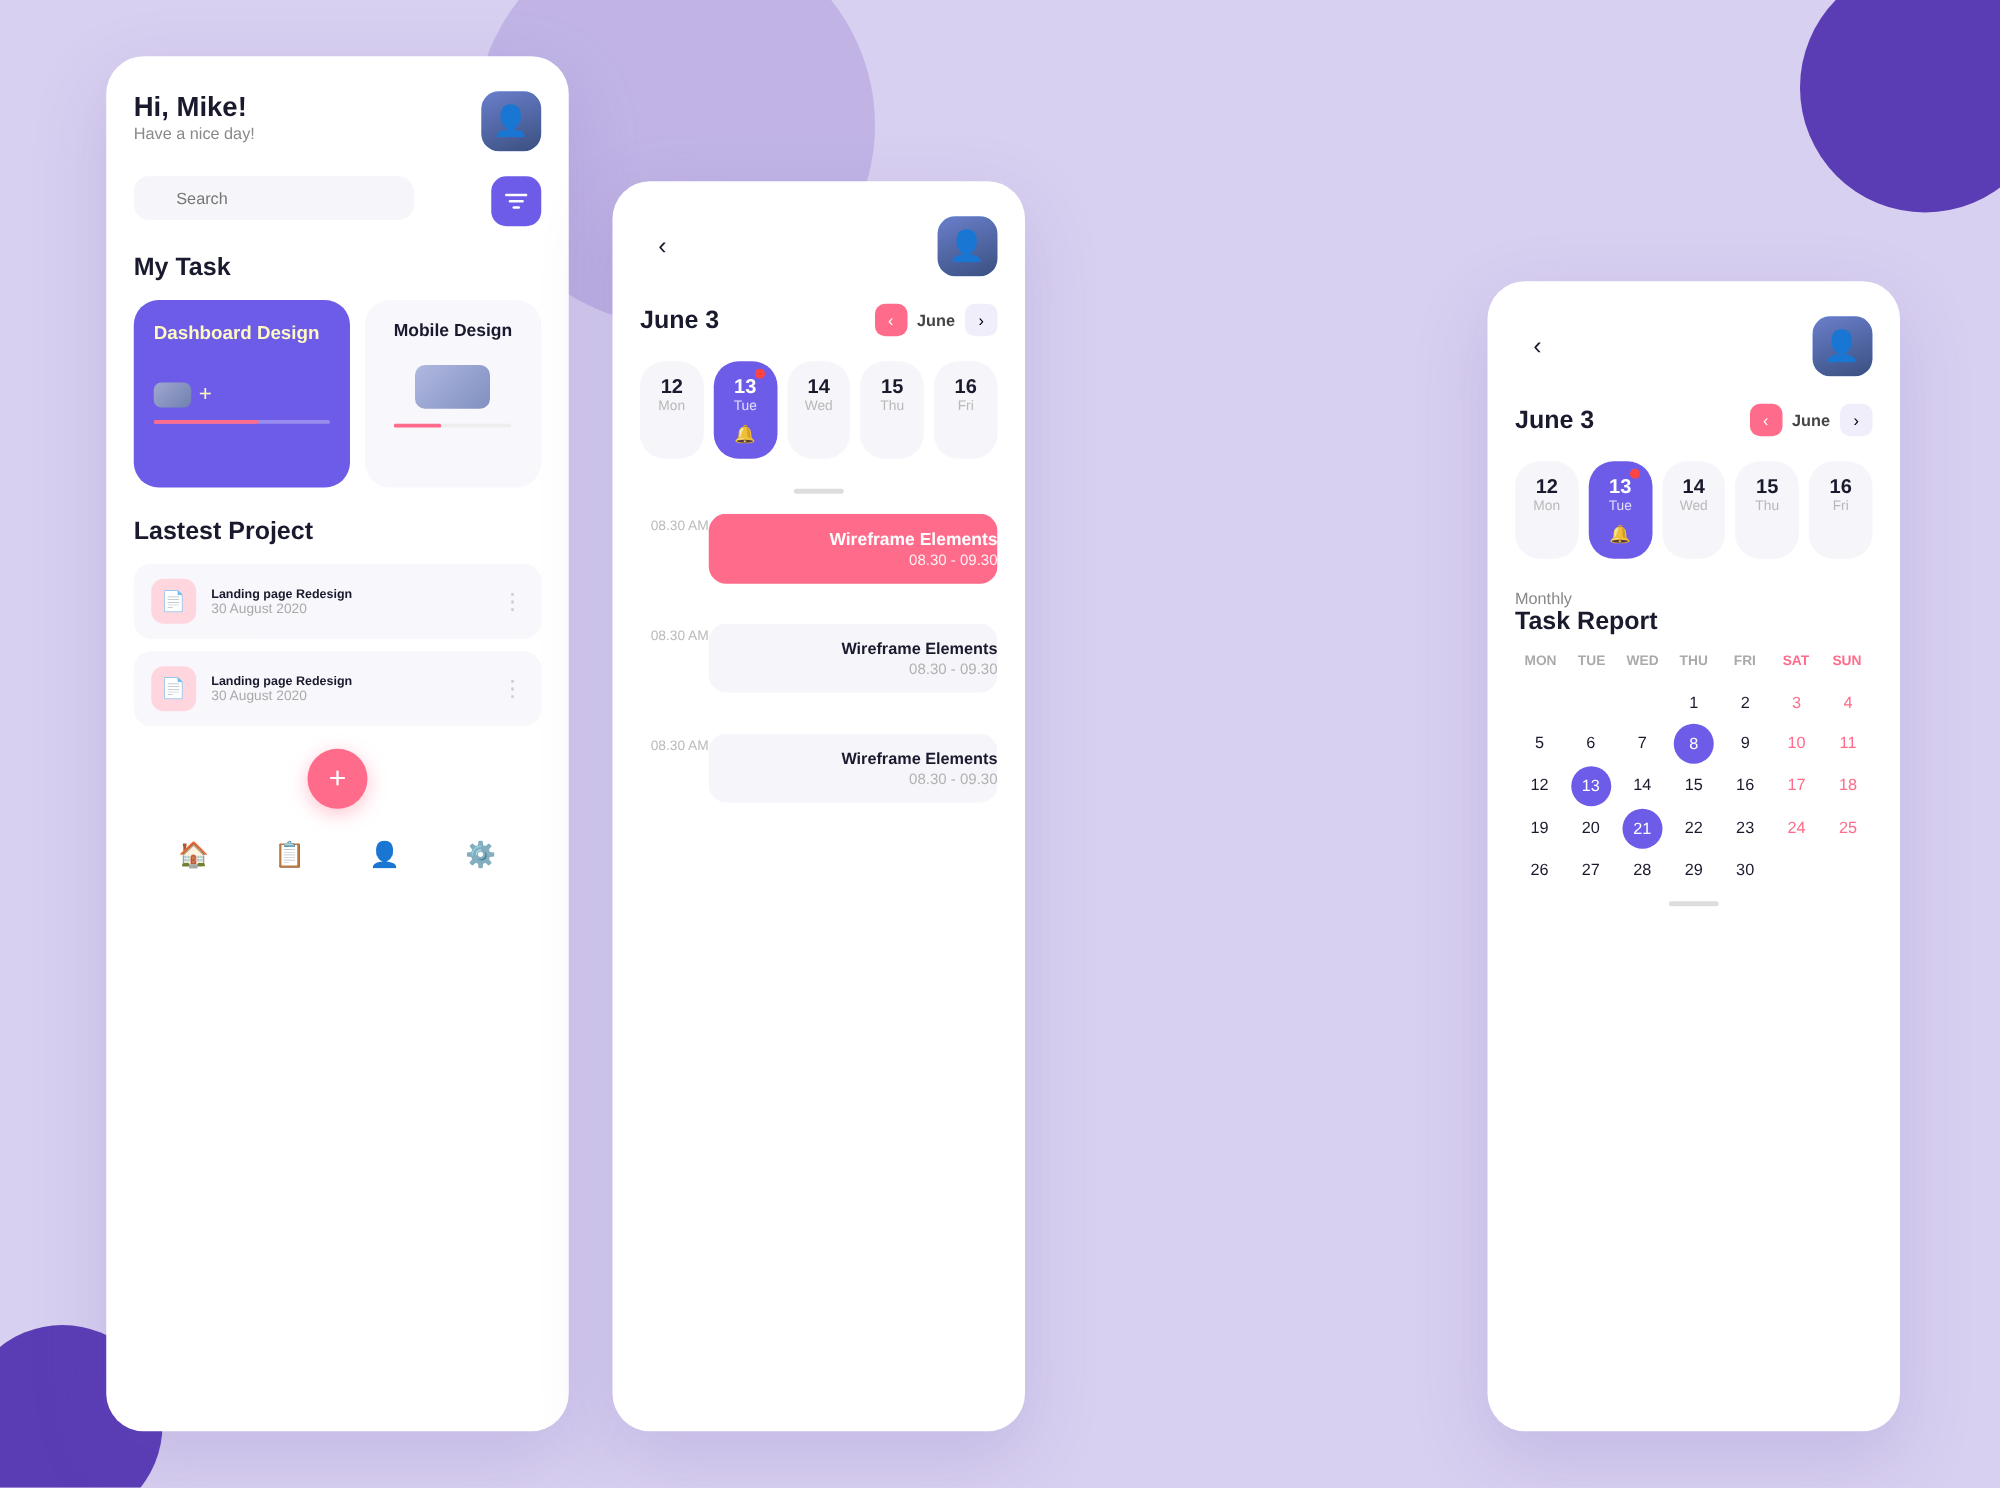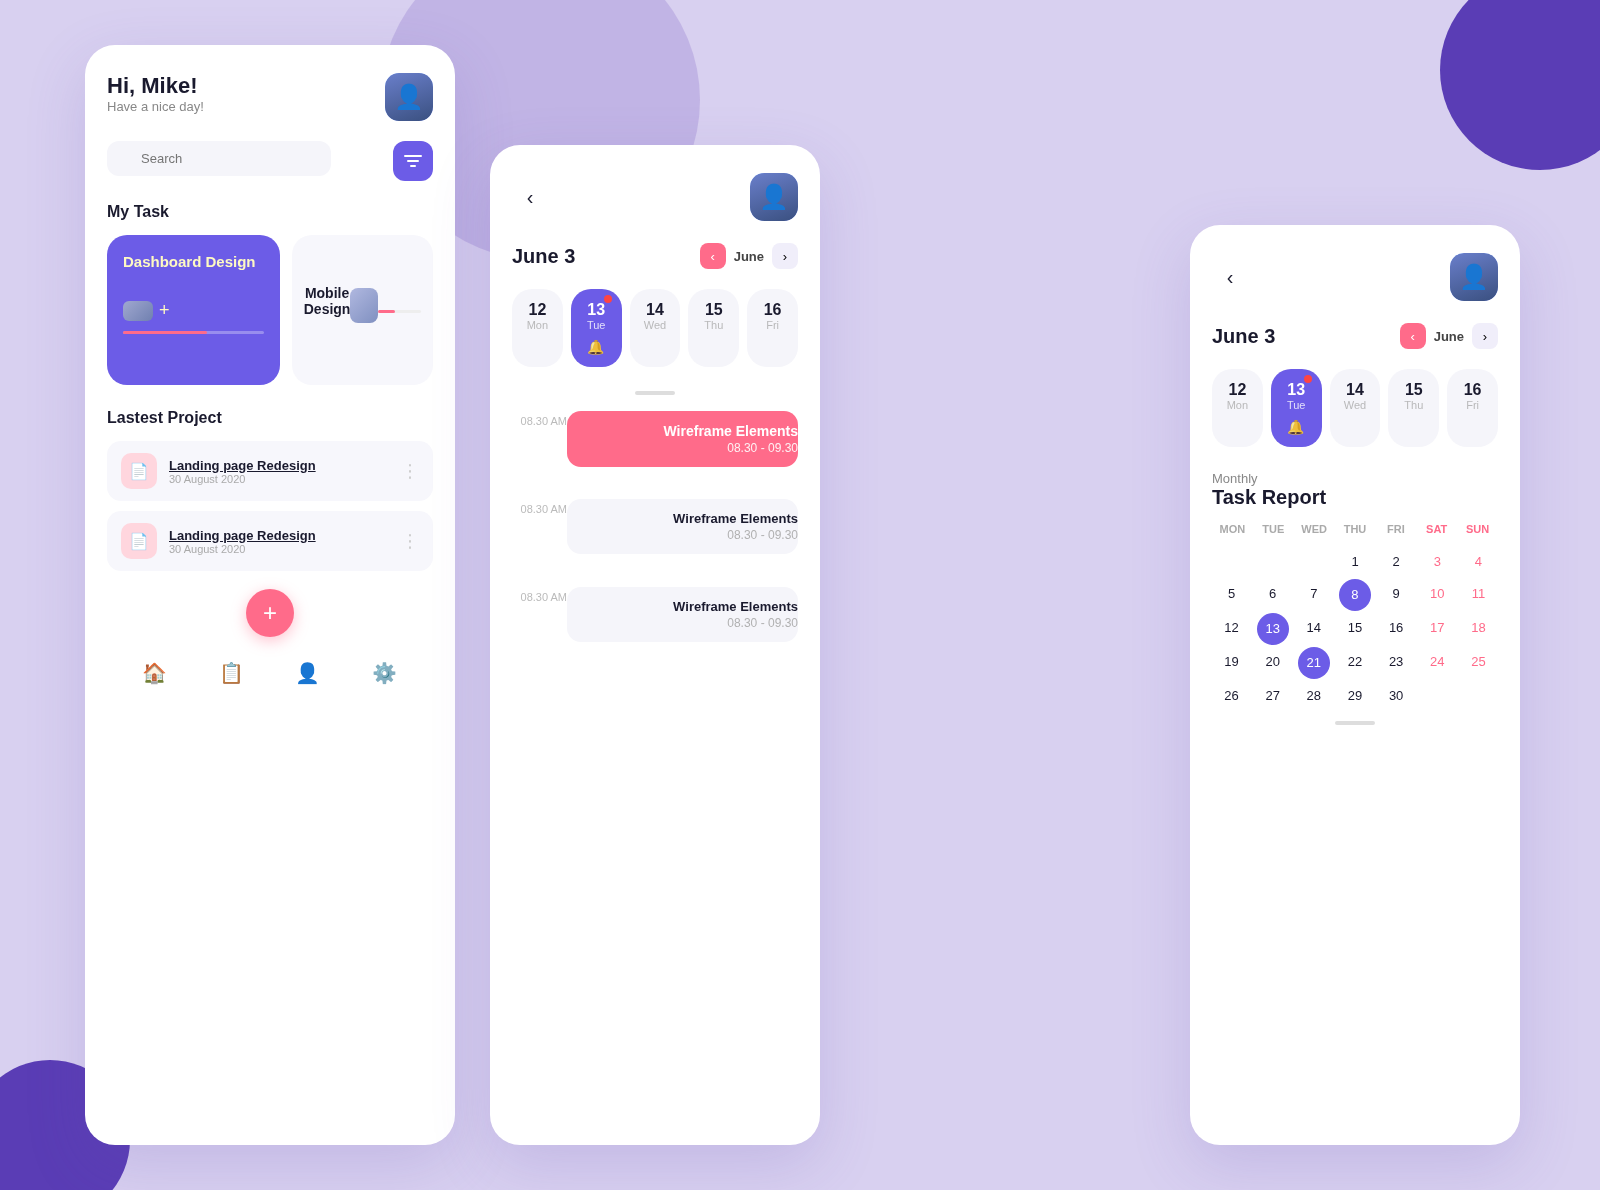--- a/index.html
+++ b/index.html
@@ -133,21 +133,21 @@
       border-radius: 12px;
       display: flex;
       align-items: center;
       justify-content: center;
       cursor: pointer;
       color: #fff;
       font-size: 16px;
     }
 
     .section-title {
-      font-size: 16px;
+      font-size: 20px;
       font-weight: 700;
       color: #1a1a2e;
       margin-bottom: 14px;
     }
 
     .task-cards-row {
       display: flex;
       gap: 12px;
       margin-bottom: 24px;
     }
@@ -195,21 +195,21 @@
       border-radius: 2px;
     }
 
     .task-card-secondary {
       flex: 1;
       background: #f7f7fc;
       border-radius: 20px;
       padding: 16px 12px 14px;
       min-height: 150px;
       display: flex;
-      flex-direction: row;
+      flex-direction: column;
       align-items: center;
     }
     .task-card-secondary h3 {
       font-size: 14px;
       font-weight: 700;
       color: #1a1a2e;
       text-align: center;
       margin-bottom: 20px;
     }
     .task-mini-img2 {
@@ -252,24 +252,23 @@
       align-items: center;
       justify-content: center;
       font-size: 16px;
       margin-right: 12px;
       flex-shrink: 0;
     }
     .project-info {
       flex: 1;
     }
     .project-name {
-      font-size: 13px;
+      font-size: 10px;
       font-weight: 600;
       color: #1a1a2e;
-      text-decoration: underline;
     }
     .project-date {
       font-size: 11px;
       color: #aaa;
     }
     .project-dots {
       font-size: 18px;
       color: #ccc;
       cursor: pointer;
     }

